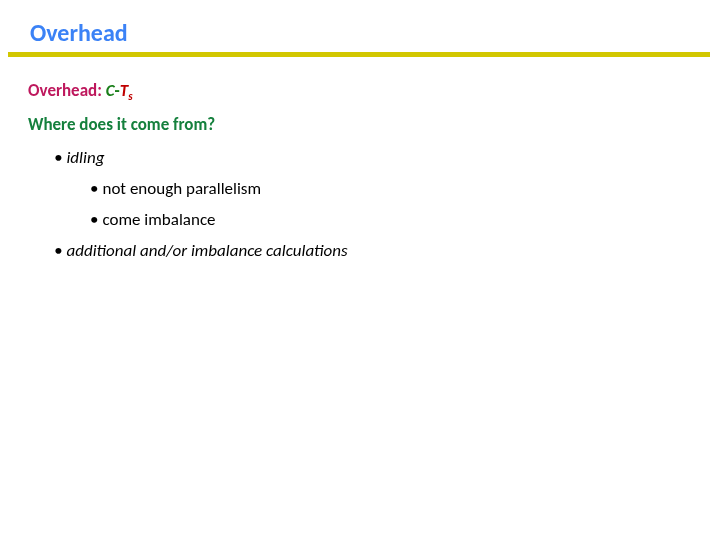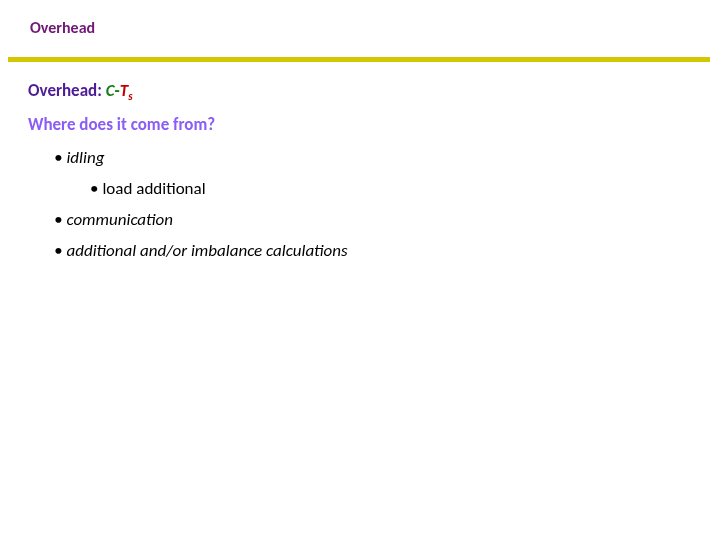--- a/index.html
+++ b/index.html
@@ -18,54 +18,54 @@
     height: 540px;
     box-sizing: border-box;
   }
   .title-region {
     position: absolute;
     left: 0;
     right: 0;
     top: 18px;
   }
   .title-text {
-    font-size: 16px;
+    font-size: 24px;
     font-weight: 700;
-    color: #701a75;
+    color: #3b82f6;
     padding-left: 30px;
-    padding-bottom: 20px;
+    padding-bottom: 5px;
   }
   .title-rule {
     height: 5px;
     background: #d2c700; 
     margin: 0 10px 0 8px;
   }
   .body-region {
     position: absolute;
     left: 28px;
     top: 80px;
     right: 28px;
   }
   .line {
     font-size: 17px;
     font-weight: 700;
     line-height: 1.25;
     margin-bottom: 10px;
   }
-  .label { color: #4c1d95; }
+  .label { color: #be185d; }
   .formula-c { color: #1a7f1a; font-style: italic; }
   .formula-dash { color: #1a7f1a; }
   .formula-t { color: #c00000; font-style: italic; }
   .formula-sub { color: #c00000; font-style: italic; font-size: 11px; vertical-align: sub; }
   .question {
     font-size: 17px;
     font-weight: 700;
     margin-top: 6px;
     margin-bottom: 12px;
-    color: #8b5cf6;
+    color: #15803d;
   }
   .bullet {
     font-size: 17px;
     font-weight: 400;
     color: #000;
     margin-bottom: 10px;
   }
   .lvl1 { padding-left: 26px; font-style: italic; }
   .lvl2 { padding-left: 62px; }
   .bullet .dot {
@@ -88,28 +88,28 @@
     <div class="line">
       <span class="label">Overhead: </span><span class="formula-c">C</span><span class="formula-dash">-</span><span class="formula-t">T</span><span class="formula-sub">s</span>
     </div>
 
     <div class="question">Where does it come from?</div>
 
     <div class="bullet lvl1">
       <span class="dot">•</span><span>idling</span>
     </div>
 
+    <div class="bullet lvl2">
+      <span class="dot">•</span><span>not enough parallelism</span>
+    </div>
 
     <div class="bullet lvl2">
-      <span class="dot">•</span><span>load additional</span>
+      <span class="dot">•</span><span>come imbalance</span>
     </div>
 
-    <div class="bullet lvl1">
-      <span class="dot">•</span><span>communication</span>
-    </div>
 
     <div class="bullet lvl1">
       <span class="dot">•</span><span>additional and/or imbalance calculations</span>
     </div>
 
   </div>
 
 </div>
 
 </body></html>

